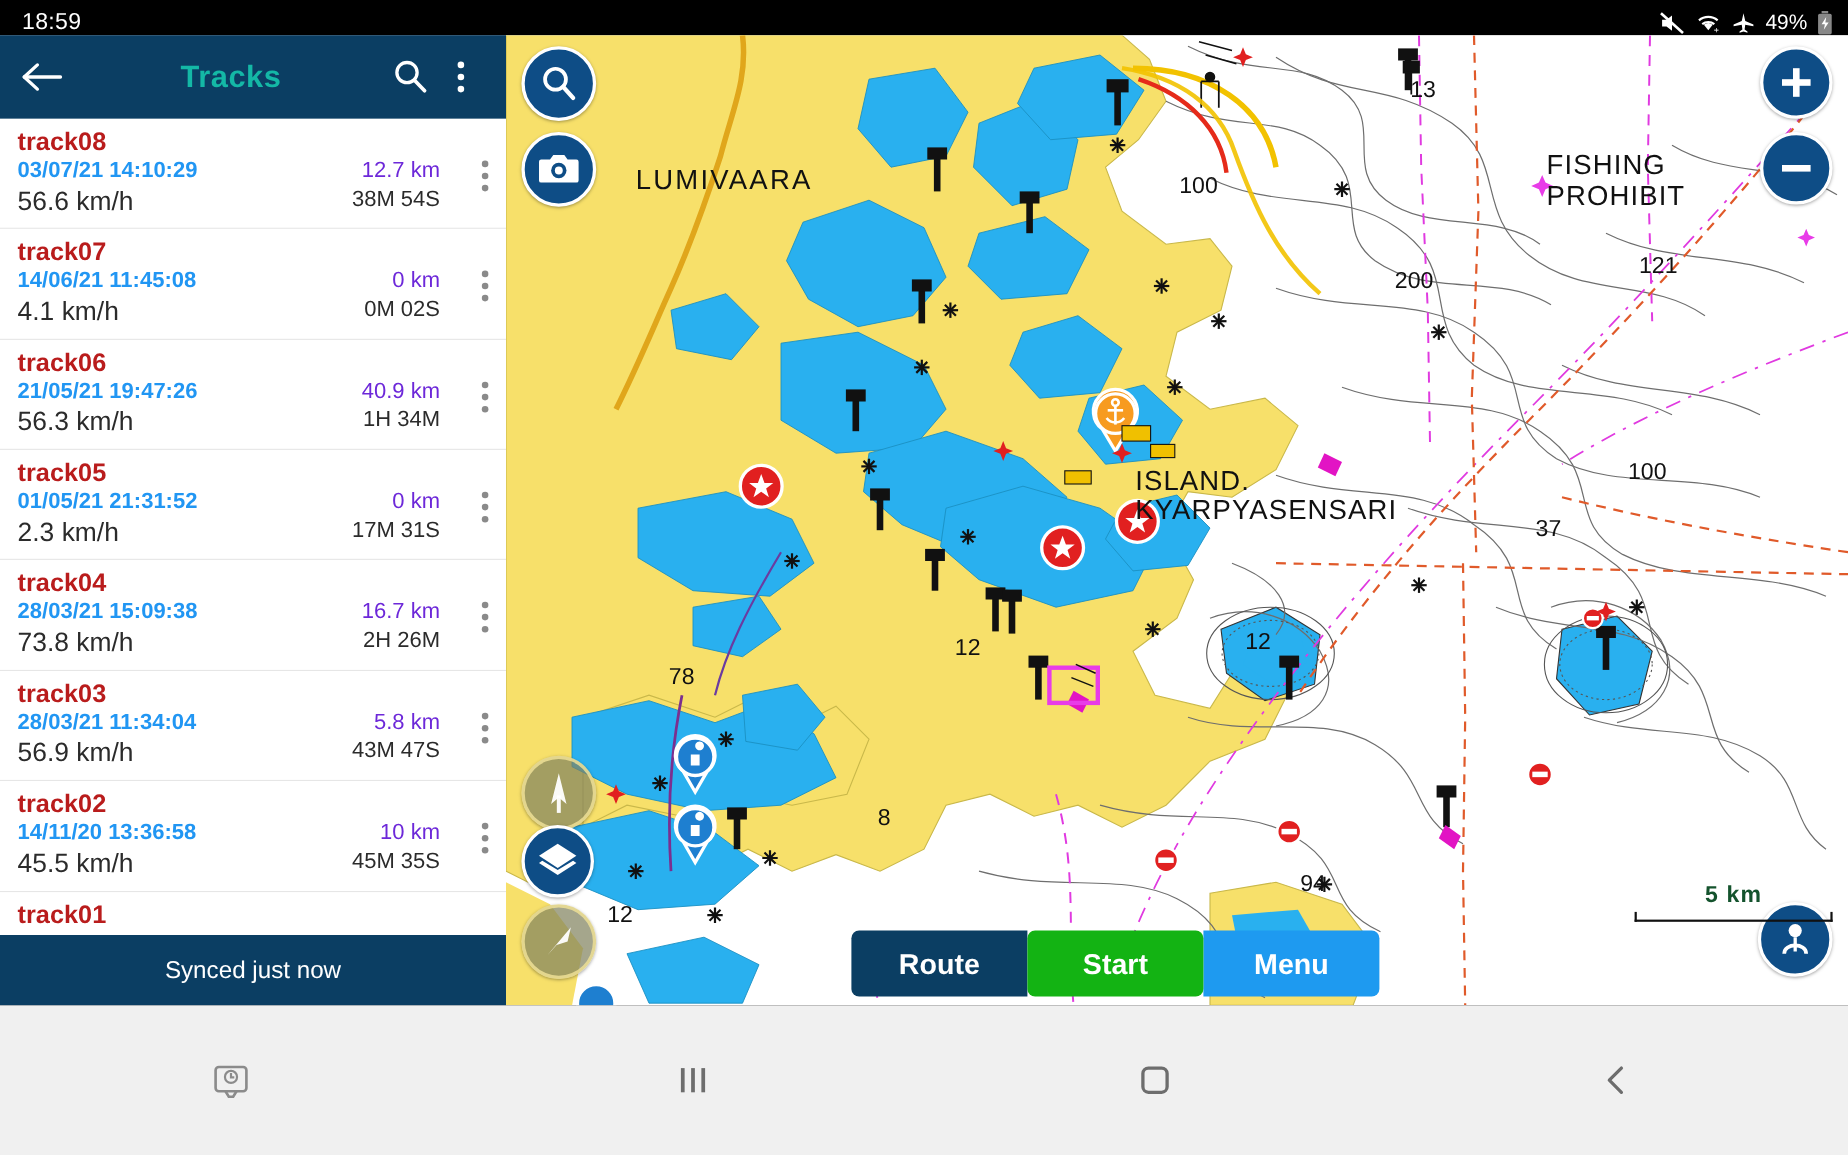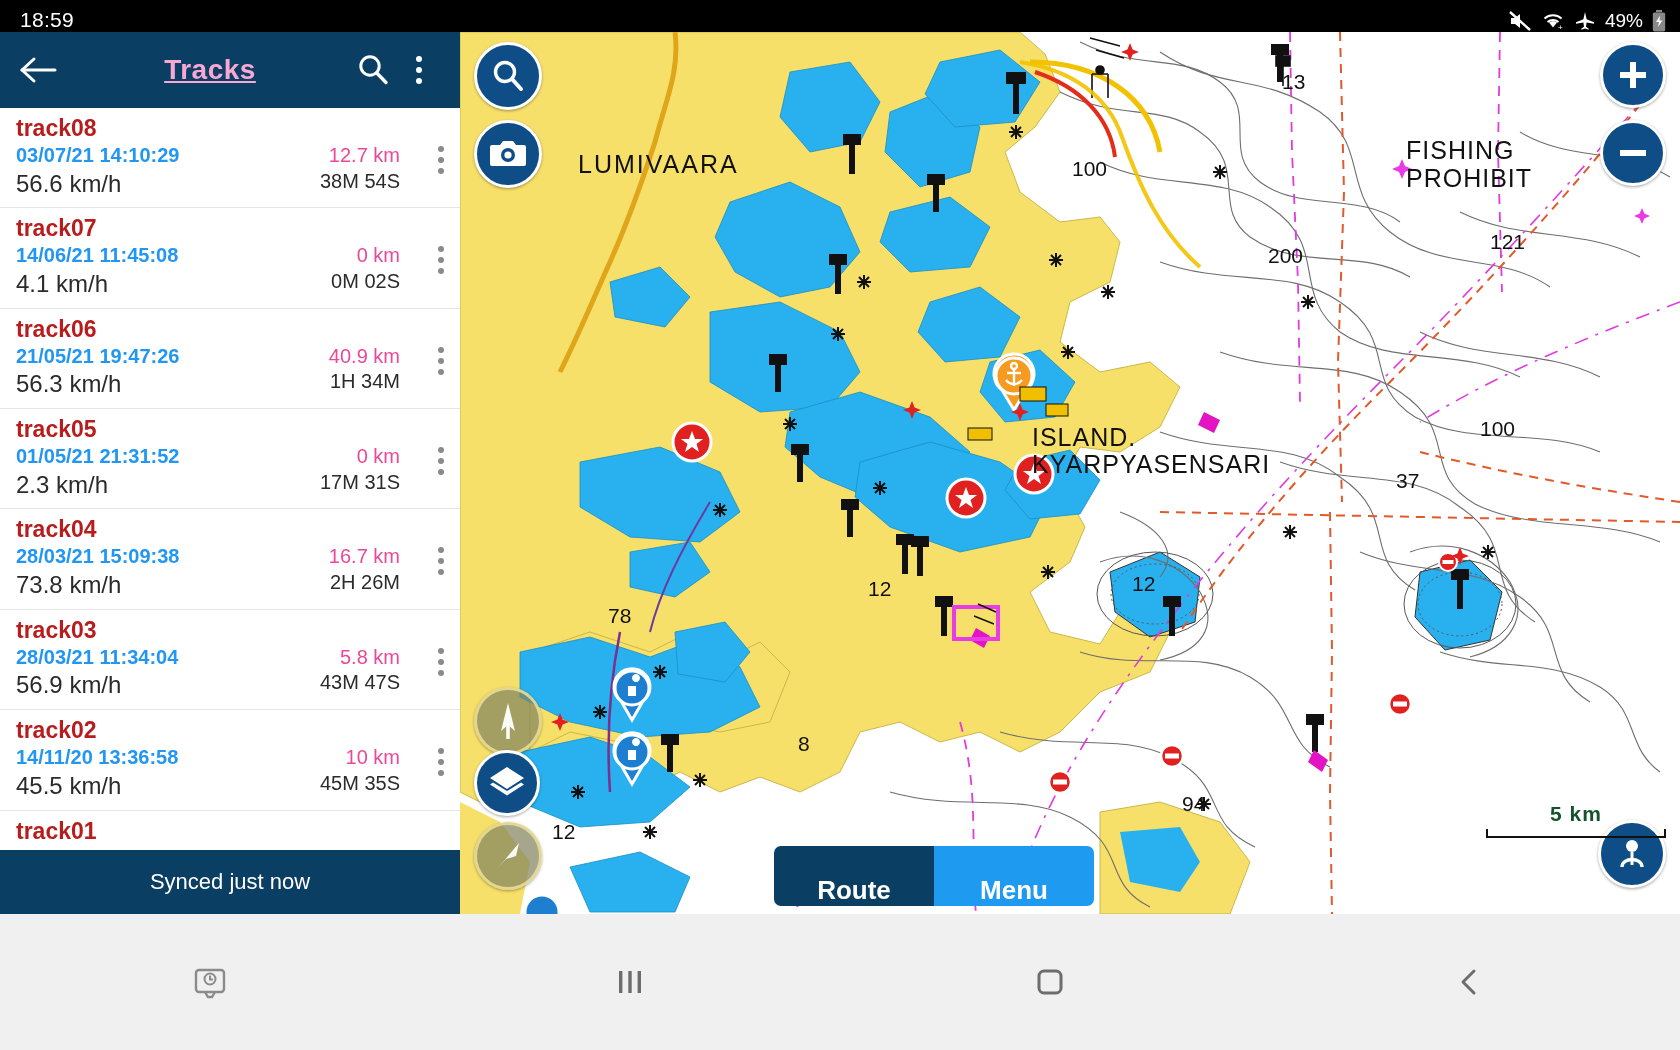--- a/index.html
+++ b/index.html
@@ -15,43 +15,43 @@
   .sb-right { display:flex; align-items:center; gap:9px; }
   .sb-right svg { display:block; }
   .sb-batt { font-size:19px; }
 
   
   .leftpanel { position:absolute; left:0; top:32px; width:460px; height:882px;
                background:#fff; display:flex; flex-direction:column; }
   .appbar { height:76px; background:#0b3e63; display:flex; align-items:center;
             padding:0 18px; flex:0 0 auto; }
   .appbar .back { width:52px; display:flex; align-items:center; }
-  .appbar .title { flex:1; text-align:center; color:#f9a8d4; font-size:28px;
-                   font-weight:bold; letter-spacing:.5px;text-decoration:underline; }
+  .appbar .title { flex:1; text-align:center; color:#14b8a6; font-size:28px;
+                   font-weight:bold; letter-spacing:.5px; }
   .appbar .act { width:46px; display:flex; align-items:center; justify-content:center; }
   .dots { display:flex; flex-direction:column; gap:5px; align-items:center; }
   .dots i { width:6px; height:6px; border-radius:50%; background:#fff; display:block; }
 
   .tabs { height:62px; background:#0b3e63; display:flex; padding:2px 10px 4px 10px;
           gap:2px; flex:0 0 auto; }
   .tab { flex:1; display:flex; align-items:center; justify-content:center;
          color:#fff; font-size:19px; border:1px solid #fff; background:#0d4268; }
   .tab.active { background:#159cf3; border-color:#159cf3; }
 
   .listwrap { flex:1; overflow:hidden; background:#fff; }
   .trow { padding:6px 14px 8px 16px; border-bottom:1px solid #e6e6e6;
           position:relative; min-height:92px; }
   .trow .tname { font-size:23px; font-weight:bold; color:#b91c1c; line-height:1.22; }
   .trow .tgrid { display:flex; justify-content:space-between; padding-right:46px;
                  margin-top:1px; }
   .tgrid .col-l { text-align:left; }
   .tgrid .col-r { text-align:right; }
   .tdate { color:#2196f3; font-size:20px; font-weight:bold; line-height:1.28; }
   .tspeed { color:#2b2b2b; font-size:24px; line-height:1.28; }
-  .tdist { color:#ec4899; font-size:20px; line-height:1.28; }
+  .tdist { color:#6d28d9; font-size:20px; line-height:1.28; }
   .tdur { color:#2b2b2b; font-size:20px; line-height:1.28; }
   .rowmenu { position:absolute; right:16px; top:38px; display:flex;
              flex-direction:column; gap:5px; }
   .rowmenu i { width:6px; height:6px; border-radius:50%; background:#8a8a8a; display:block; }
 
   .trow.partial { min-height:34px; padding-bottom:0; border-bottom:none; }
 
   .syncbar { height:64px; background:#0b3e63; color:#fff; display:flex;
              align-items:center; justify-content:center; font-size:22px; flex:0 0 auto; }
 
@@ -69,21 +69,21 @@
   .btn-zout { right:14px; top:88px; width:66px; height:66px; }
   .btn-layers { left:14px; top:718px; width:66px; height:66px; }
   .btn-compass { left:14px; top:655px; width:68px; height:68px;
                  background:rgba(130,132,96,.72); border-color:rgba(238,225,150,.85); }
   .btn-locate { left:14px; top:790px; width:68px; height:68px;
                 background:rgba(130,132,96,.72); border-color:rgba(238,225,150,.85); }
   .btn-person { right:14px; top:788px; width:68px; height:68px; }
 
   .actionbar { position:absolute; left:314px; bottom:8px; width:480px; height:60px;
                display:flex; }
-  .actbtn { display:flex; align-items:flex-end; justify-content:center;
+  .actbtn { display:flex; align-items:center; justify-content:center;
             color:#fff; font-size:26px; font-weight:bold; }
   .act-route { width:160px; background:#0b3e63; border-radius:7px 0 0 7px; }
   .act-start { width:160px; background:#13b313; border-radius:7px; position:relative;
                z-index:2; }
   .act-menu  { width:160px; background:#1e9af0; border-radius:0 7px 7px 0; }
 
   .scalebar { position:absolute; right:14px; top:770px; width:180px;
               text-align:center; color:#14532d; }
   .scalebar .lbl { font-size:21px; font-weight:bold; letter-spacing:1px; }
   .scalebar .bar { height:9px; border:2px solid #111; border-top:none;
@@ -788,20 +788,23 @@
 
     <div class="scalebar">
       <div class="lbl">5 km</div>
       <div class="bar"></div>
     </div>
 
     <div class="actionbar">
       <div class="actbtn act-route">
         <span>Route</span>
       </div>
+      <div class="actbtn act-start">
+        <span>Start</span>
+      </div>
       <div class="actbtn act-menu">
         <span>Menu</span>
       </div>
     </div>
   </div>
 
   <div class="navbar">
     <div class="nb">
       <svg width="34" height="34" viewBox="0 0 34 34">
         <rect x="3" y="5" width="28" height="22" rx="3" stroke="#8b8b8b" stroke-width="2.4" fill="none"></rect>

